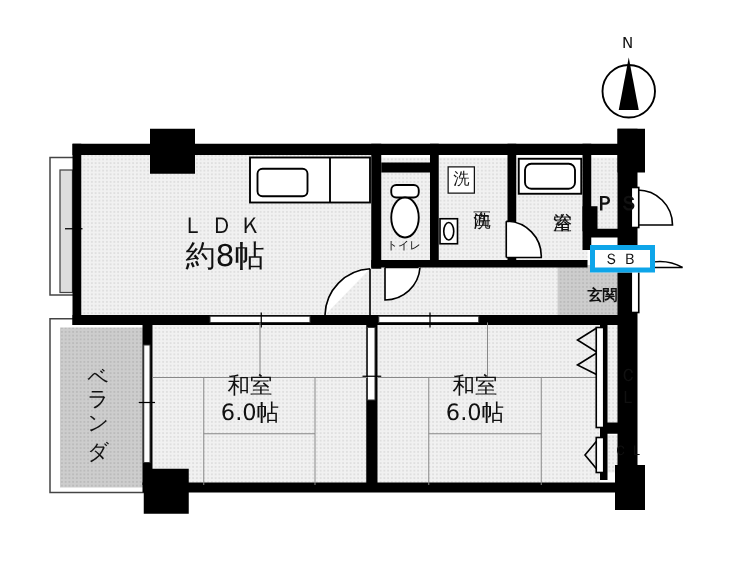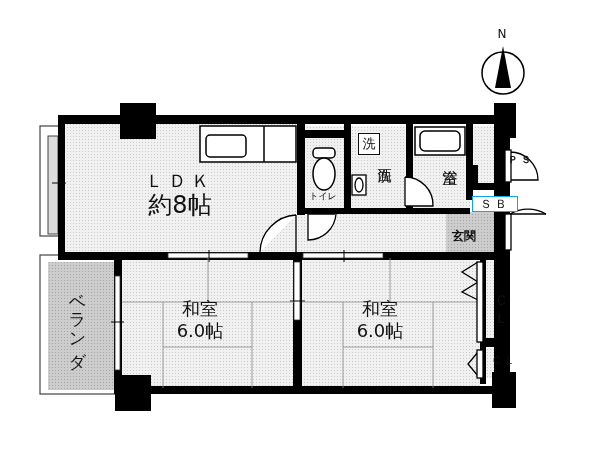--- a/index.html
+++ b/index.html
@@ -10,23 +10,23 @@
   .ldk-size { left: 130px; top: 193px; width: 100px; font-size: 24px; }
   .washi1 { left: 155px; top: 300px; width: 90px; font-size: 18px; }
   .washi1-size { left: 150px; top: 322px; width: 100px; font-size: 18px; }
   .washi2 { left: 335px; top: 300px; width: 90px; font-size: 18px; }
   .washi2-size { left: 330px; top: 322px; width: 100px; font-size: 18px; }
   .veranda { left: 66px; top: 282px; width: 24px; font-size: 17px; writing-mode: vertical-rl; line-height: 24px; }
   .toilet { left: 303px; top: 192px; width: 40px; font-size: 9px; font-family: Liberation Serif, serif; }
   .sentaku { left: 358px; top: 133px; width: 20px; height: 20px; font-size: 13px; border: 1.5px solid #111; background: #fff; line-height: 20px; }
   .senmen { left: 376px; top: 158px; width: 18px; font-size: 14px; writing-mode: vertical-rl; line-height: 18px; }
   .yokushitsu { left: 441px; top: 158px; width: 18px; font-size: 15px; writing-mode: vertical-rl; line-height: 18px; }
-  .ps { left: 504px; top: 155px; width: 34px; font-size: 10px; letter-spacing: 3px; font-weight: bold; }
-  .sb { left: 472px; top: 196px; width: 44px; height: 14px; font-size: 12px; letter-spacing: 3px; background: #fff; border: 1px solid #0ea5e9; line-height: 14px; }
-  .genkan { left: 432px; top: 230px; width: 64px; font-size: 12px; font-weight: bold; }
+  .ps { left: 476px; top: 155px; width: 34px; font-size: 16px; letter-spacing: 3px; font-weight: bold; }
+  .sb { left: 472px; top: 196px; width: 44px; height: 14px; font-size: 12px; letter-spacing: 3px; background: #fff; border: 4px solid #0ea5e9; line-height: 14px; }
+  .genkan { left: 450px; top: 230px; width: 64px; font-size: 12px; font-weight: bold; }
   .cl1 { left: 494px; top: 285px; width: 16px; font-size: 14px; writing-mode: vertical-rl; line-height: 16px; letter-spacing: 4px; }
   .cl2 { left: 489px; top: 355px; width: 30px; font-size: 11px; letter-spacing: 2px; }
   .north { left: 490px; top: 28px; width: 24px; font-size: 12px; }
 </style>
 </head>
 <body>
 
 <svg id="plan" viewBox="0 0 600 458" xmlns="http://www.w3.org/2000/svg">
   <defs>
     <pattern id="dots" width="3" height="3" patternUnits="userSpaceOnUse">

